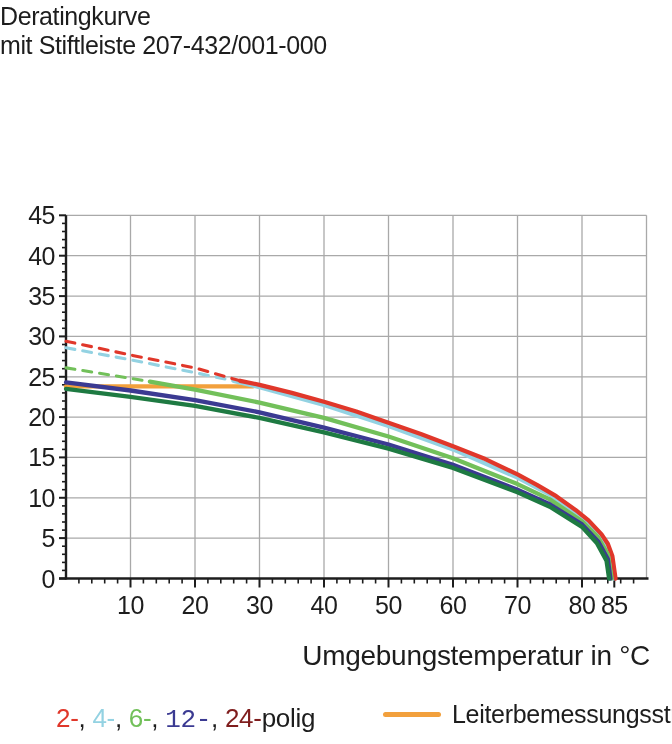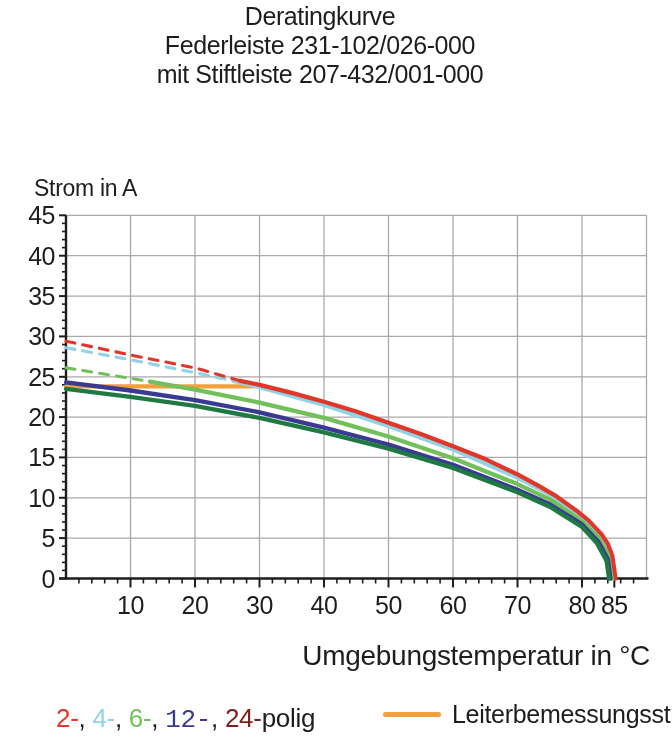--- a/index.html
+++ b/index.html
@@ -1,22 +1,22 @@
 <!DOCTYPE html>
 <html><head>
 <meta charset="utf-8">
 <style>
   html,body{margin:0;padding:0;background:#ffffff;}
   .page{
     position:relative;width:672px;height:744px;background:#ffffff;overflow:hidden;
     font-family:"Liberation Sans",sans-serif;color:#1d1d1d;
   }
   .title-block{
-    position:absolute;top:2px;left:0;width:614px;text-align:center;
-    font-size:25px;line-height:29px;letter-spacing:-0.4px;font-weight:400;padding-left:13px;
+    position:absolute;top:2px;left:0;width:614px;
+    font-size:25px;line-height:29px;letter-spacing:-0.4px;font-weight:400;
   }
   .axis-label-y{
     position:absolute;left:34px;top:175px;font-size:23px;letter-spacing:-0.3px;
   }
   .axis-label-x{
     position:absolute;right:22px;top:640px;font-size:28px;letter-spacing:-0.3px;
   }
   .chart-svg{position:absolute;left:0;top:0;}
   .legend-poles{
     position:absolute;left:56px;top:703px;font-size:26px;letter-spacing:-0.3px;
@@ -28,25 +28,23 @@
   .rated-swatch{width:58px;height:5px;border-radius:3px;}
   .legend-rated .rated-label{font-size:25px;letter-spacing:-0.3px;}
 </style>
 </head>
 <body>
 
 <div class="page">
 
   <div class="title-block">
     <div>Deratingkurve</div>
-    <div>Federleiste 231-102/026-000</div>
     <div>mit Stiftleiste 207-432/001-000</div>
   </div>
 
-  <div class="axis-label-y">Strom in A</div>
 
   <svg class="chart-svg" id="chart" width="672" height="744" viewBox="0 0 672 744">
       <g>
         <line x1="130.5" y1="215.3" x2="130.5" y2="578.5" stroke="#a9a9a9" stroke-width="1.3"></line>
         <line x1="195.0" y1="215.3" x2="195.0" y2="578.5" stroke="#a9a9a9" stroke-width="1.3"></line>
         <line x1="259.5" y1="215.3" x2="259.5" y2="578.5" stroke="#a9a9a9" stroke-width="1.3"></line>
         <line x1="324.0" y1="215.3" x2="324.0" y2="578.5" stroke="#a9a9a9" stroke-width="1.3"></line>
         <line x1="388.5" y1="215.3" x2="388.5" y2="578.5" stroke="#a9a9a9" stroke-width="1.3"></line>
         <line x1="453.0" y1="215.3" x2="453.0" y2="578.5" stroke="#a9a9a9" stroke-width="1.3"></line>
         <line x1="517.5" y1="215.3" x2="517.5" y2="578.5" stroke="#a9a9a9" stroke-width="1.3"></line>

